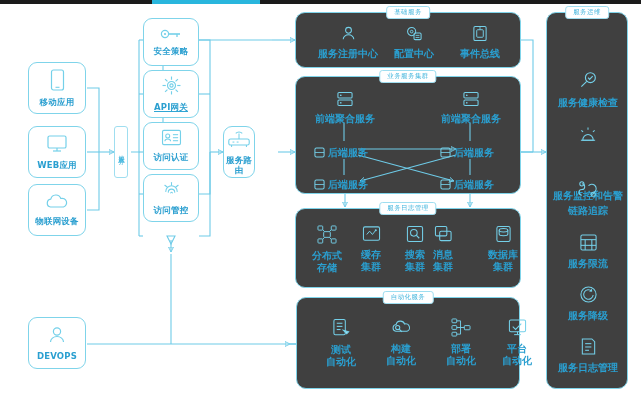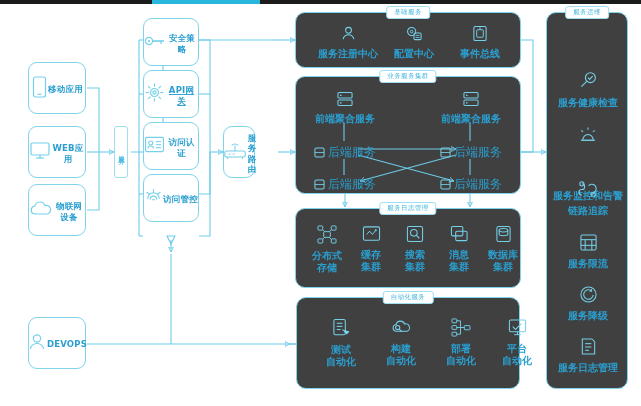--- a/index.html
+++ b/index.html
@@ -15,21 +15,21 @@
   .topstrip .seg { position:absolute; left:152px; top:0; width:108px; height:4px; background:#29b6dd; }
 
   .canvas { position:absolute; left:0; top:4px; width:641px; height:402px; }
 
   
   .card {
     position:absolute;
     border:1.4px solid #7fd4ea;
     border-radius:9px;
     background:#ffffff;
-    display:flex; flex-direction:row;
+    display:flex; flex-direction:column;
     align-items:center; justify-content:center;
     color:#31a6d4;
   }
   .card .ic { color:#72cfe8; line-height:1; }
   .card .lb {
     font-size:8.5px; font-weight:bold; color:#2a9fd0;
     text-align:center; line-height:1.18; margin-top:3px;
     letter-spacing:.2px;
   }
 
@@ -46,21 +46,21 @@
     padding:1px 7px; font-size:6.5px; color:#3fb4dc; white-space:nowrap;
     letter-spacing:.4px;
   }
 
   
   .item { position:absolute; display:flex; flex-direction:column; align-items:center; }
   .item .ic { color:#74d0e9; line-height:1; }
   .item .lb { font-size:10px; font-weight:bold; color:#2a9fd0; text-align:center; line-height:1.2; margin-top:3px; }
 
   .svcnode { position:absolute; display:flex; align-items:center; gap:3px; }
-  .svcnode .lb { font-size:12px; font-weight:normal; color:#2a9fd0; white-space:nowrap; }
+  .svcnode .lb { font-size:10px; font-weight:bold; color:#2a9fd0; white-space:nowrap; }
 
   
   .ribbon {
     position:absolute;
     border:1px solid #9fdef0; border-radius:3px; background:#fff;
     display:flex; align-items:center; justify-content:center;
     font-size:6.5px; color:#3fb4dc; letter-spacing:1px;
     writing-mode:vertical-rl; text-orientation:upright;
     padding:3px 0;
   }
@@ -418,21 +418,21 @@
             <circle cx="8.3" cy="8.3" r="3.5" fill="none" stroke="#74d0e9" stroke-width="1.1"></circle>
             <line x1="11" y1="11" x2="14" y2="14" stroke="#74d0e9" stroke-width="1.2"></line>
           </svg>
       </span>
       <span class="lb">
         <span>搜索</span><br>
         <span>集群</span>
       </span>
     </div>
 
-    <div class="item" style="left:142px; top:16px; width:42px;">
+    <div class="item" style="left:126px; top:16px; width:42px;">
       <span class="ic">
         <svg width="19" height="18" viewBox="0 0 20 19">
             <rect x="1.5" y="1.5" width="12" height="10" rx="1.5" fill="none" stroke="#74d0e9" stroke-width="1.1"></rect>
             <rect x="6" y="6.5" width="12" height="10" rx="1.5" fill="none" stroke="#74d0e9" stroke-width="1.1"></rect>
           </svg>
       </span>
       <span class="lb">
         <span>消息</span><br>
         <span>集群</span>
       </span>

